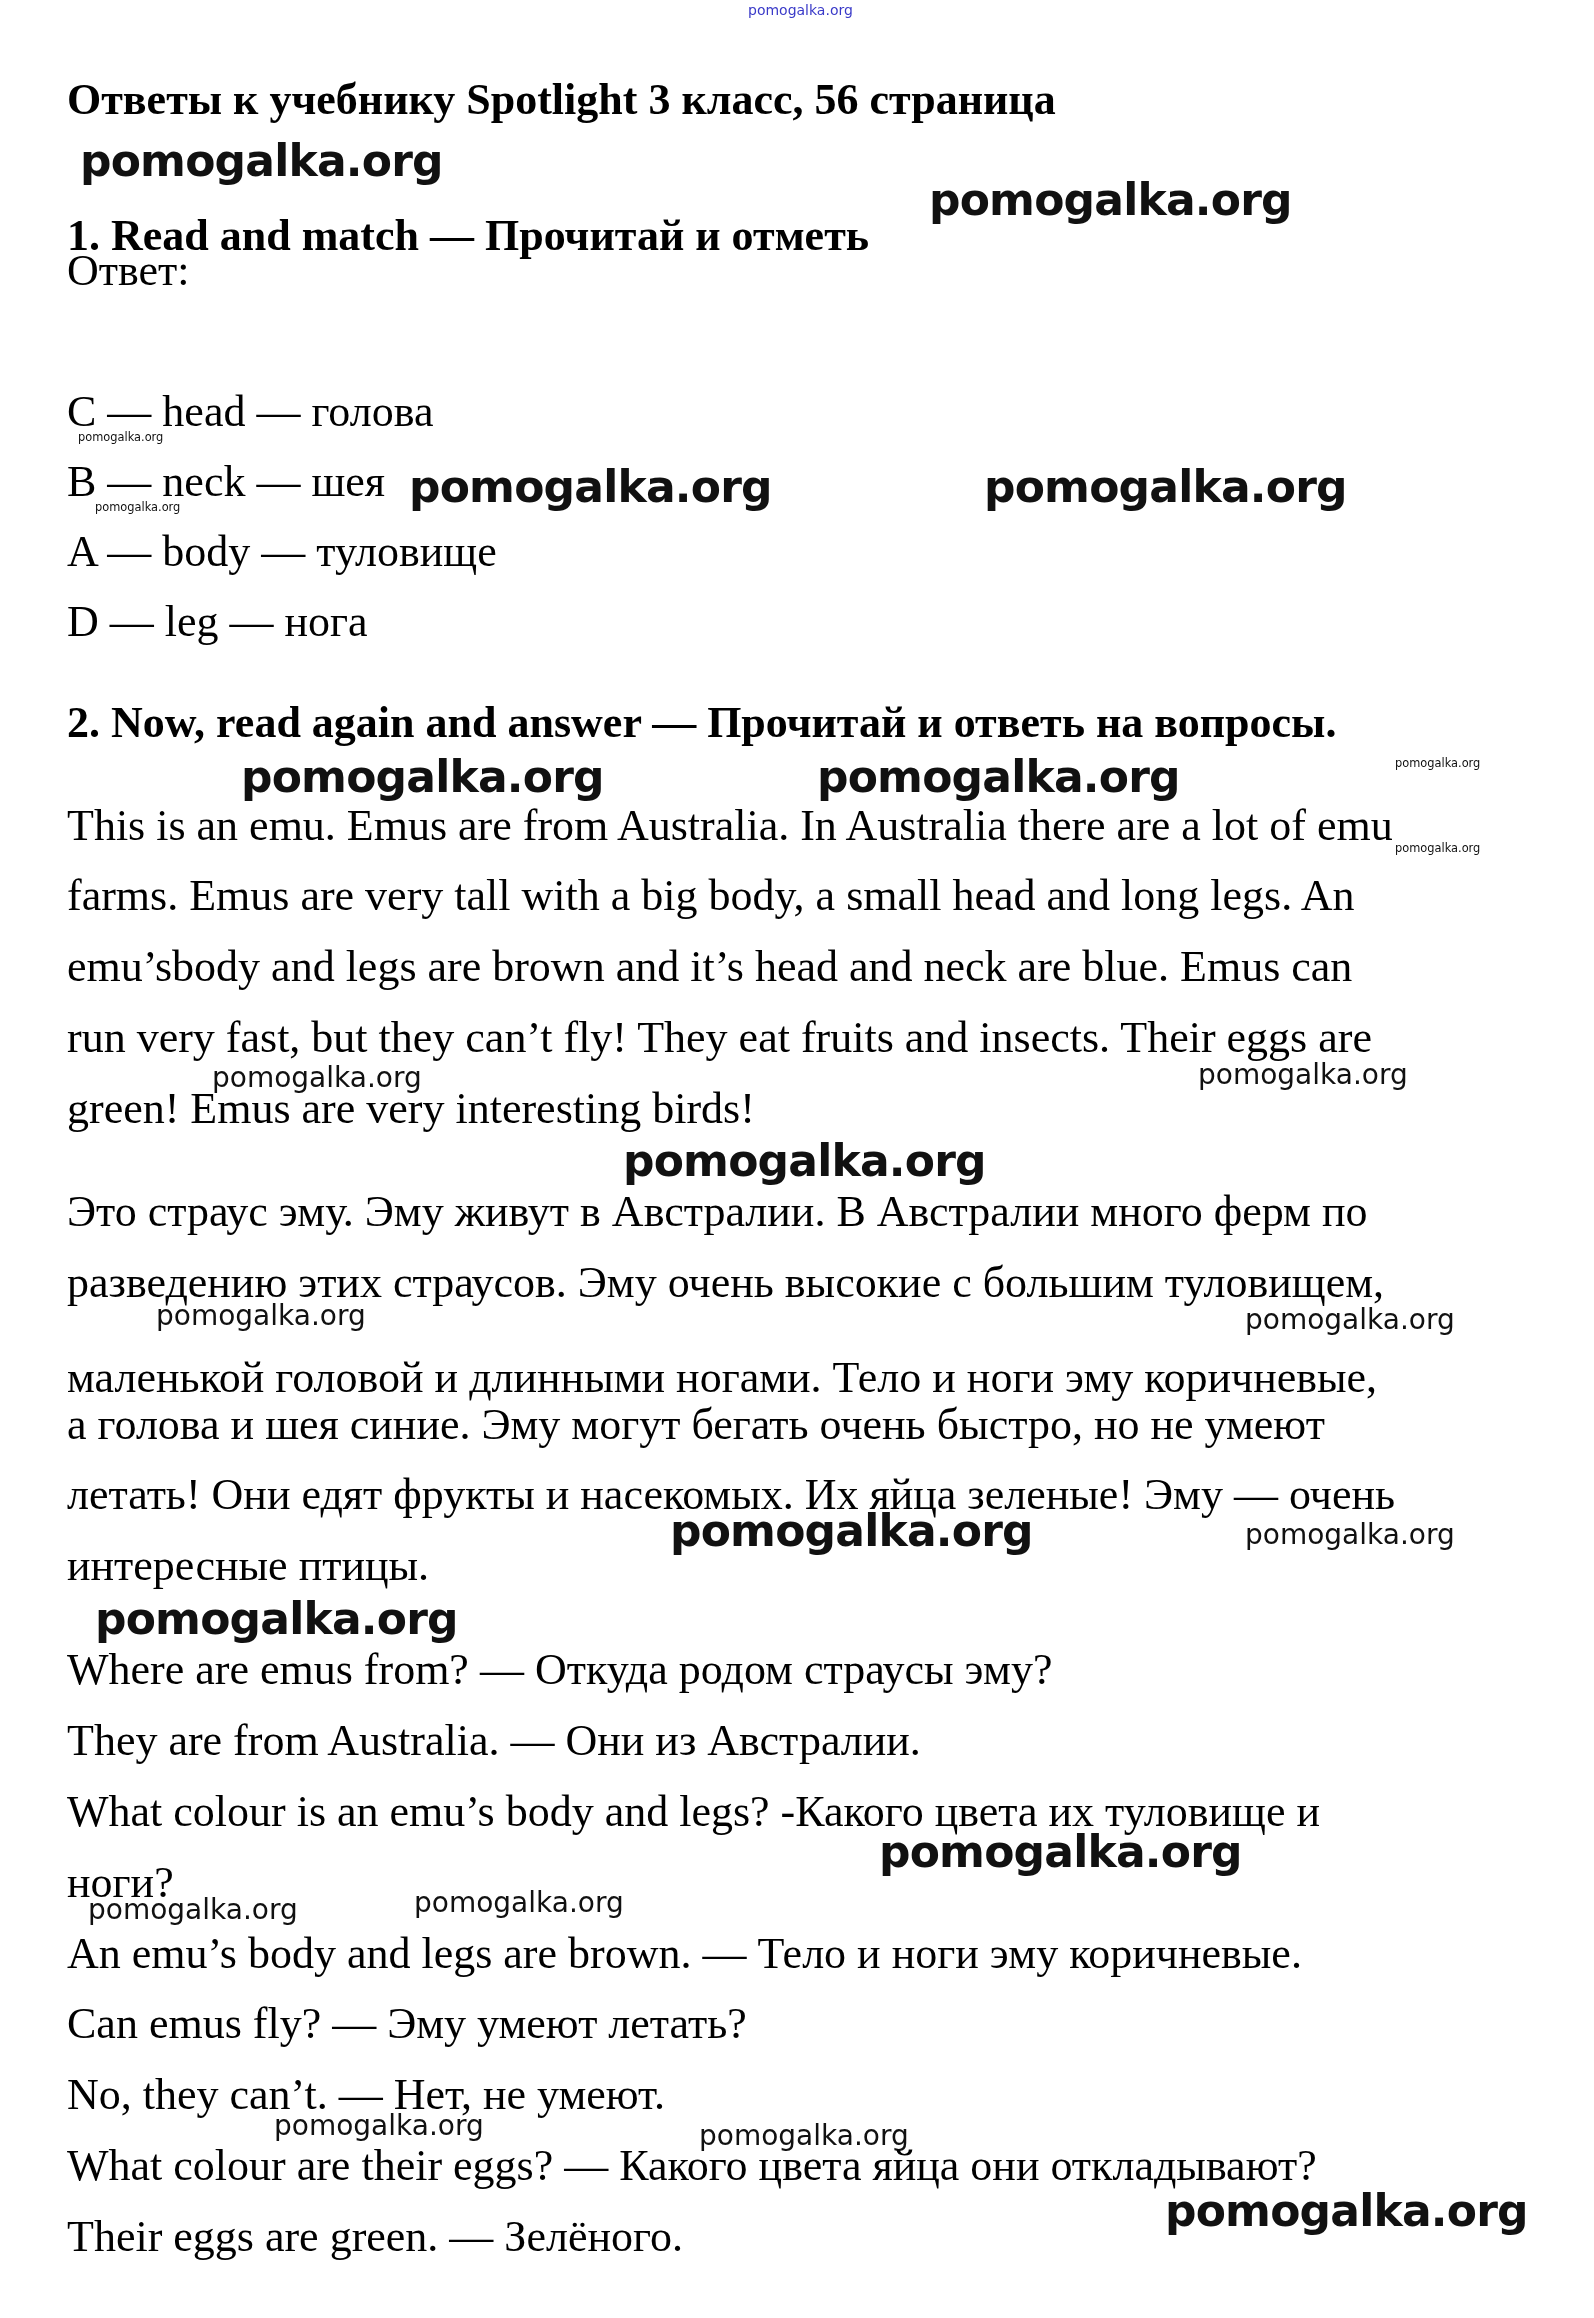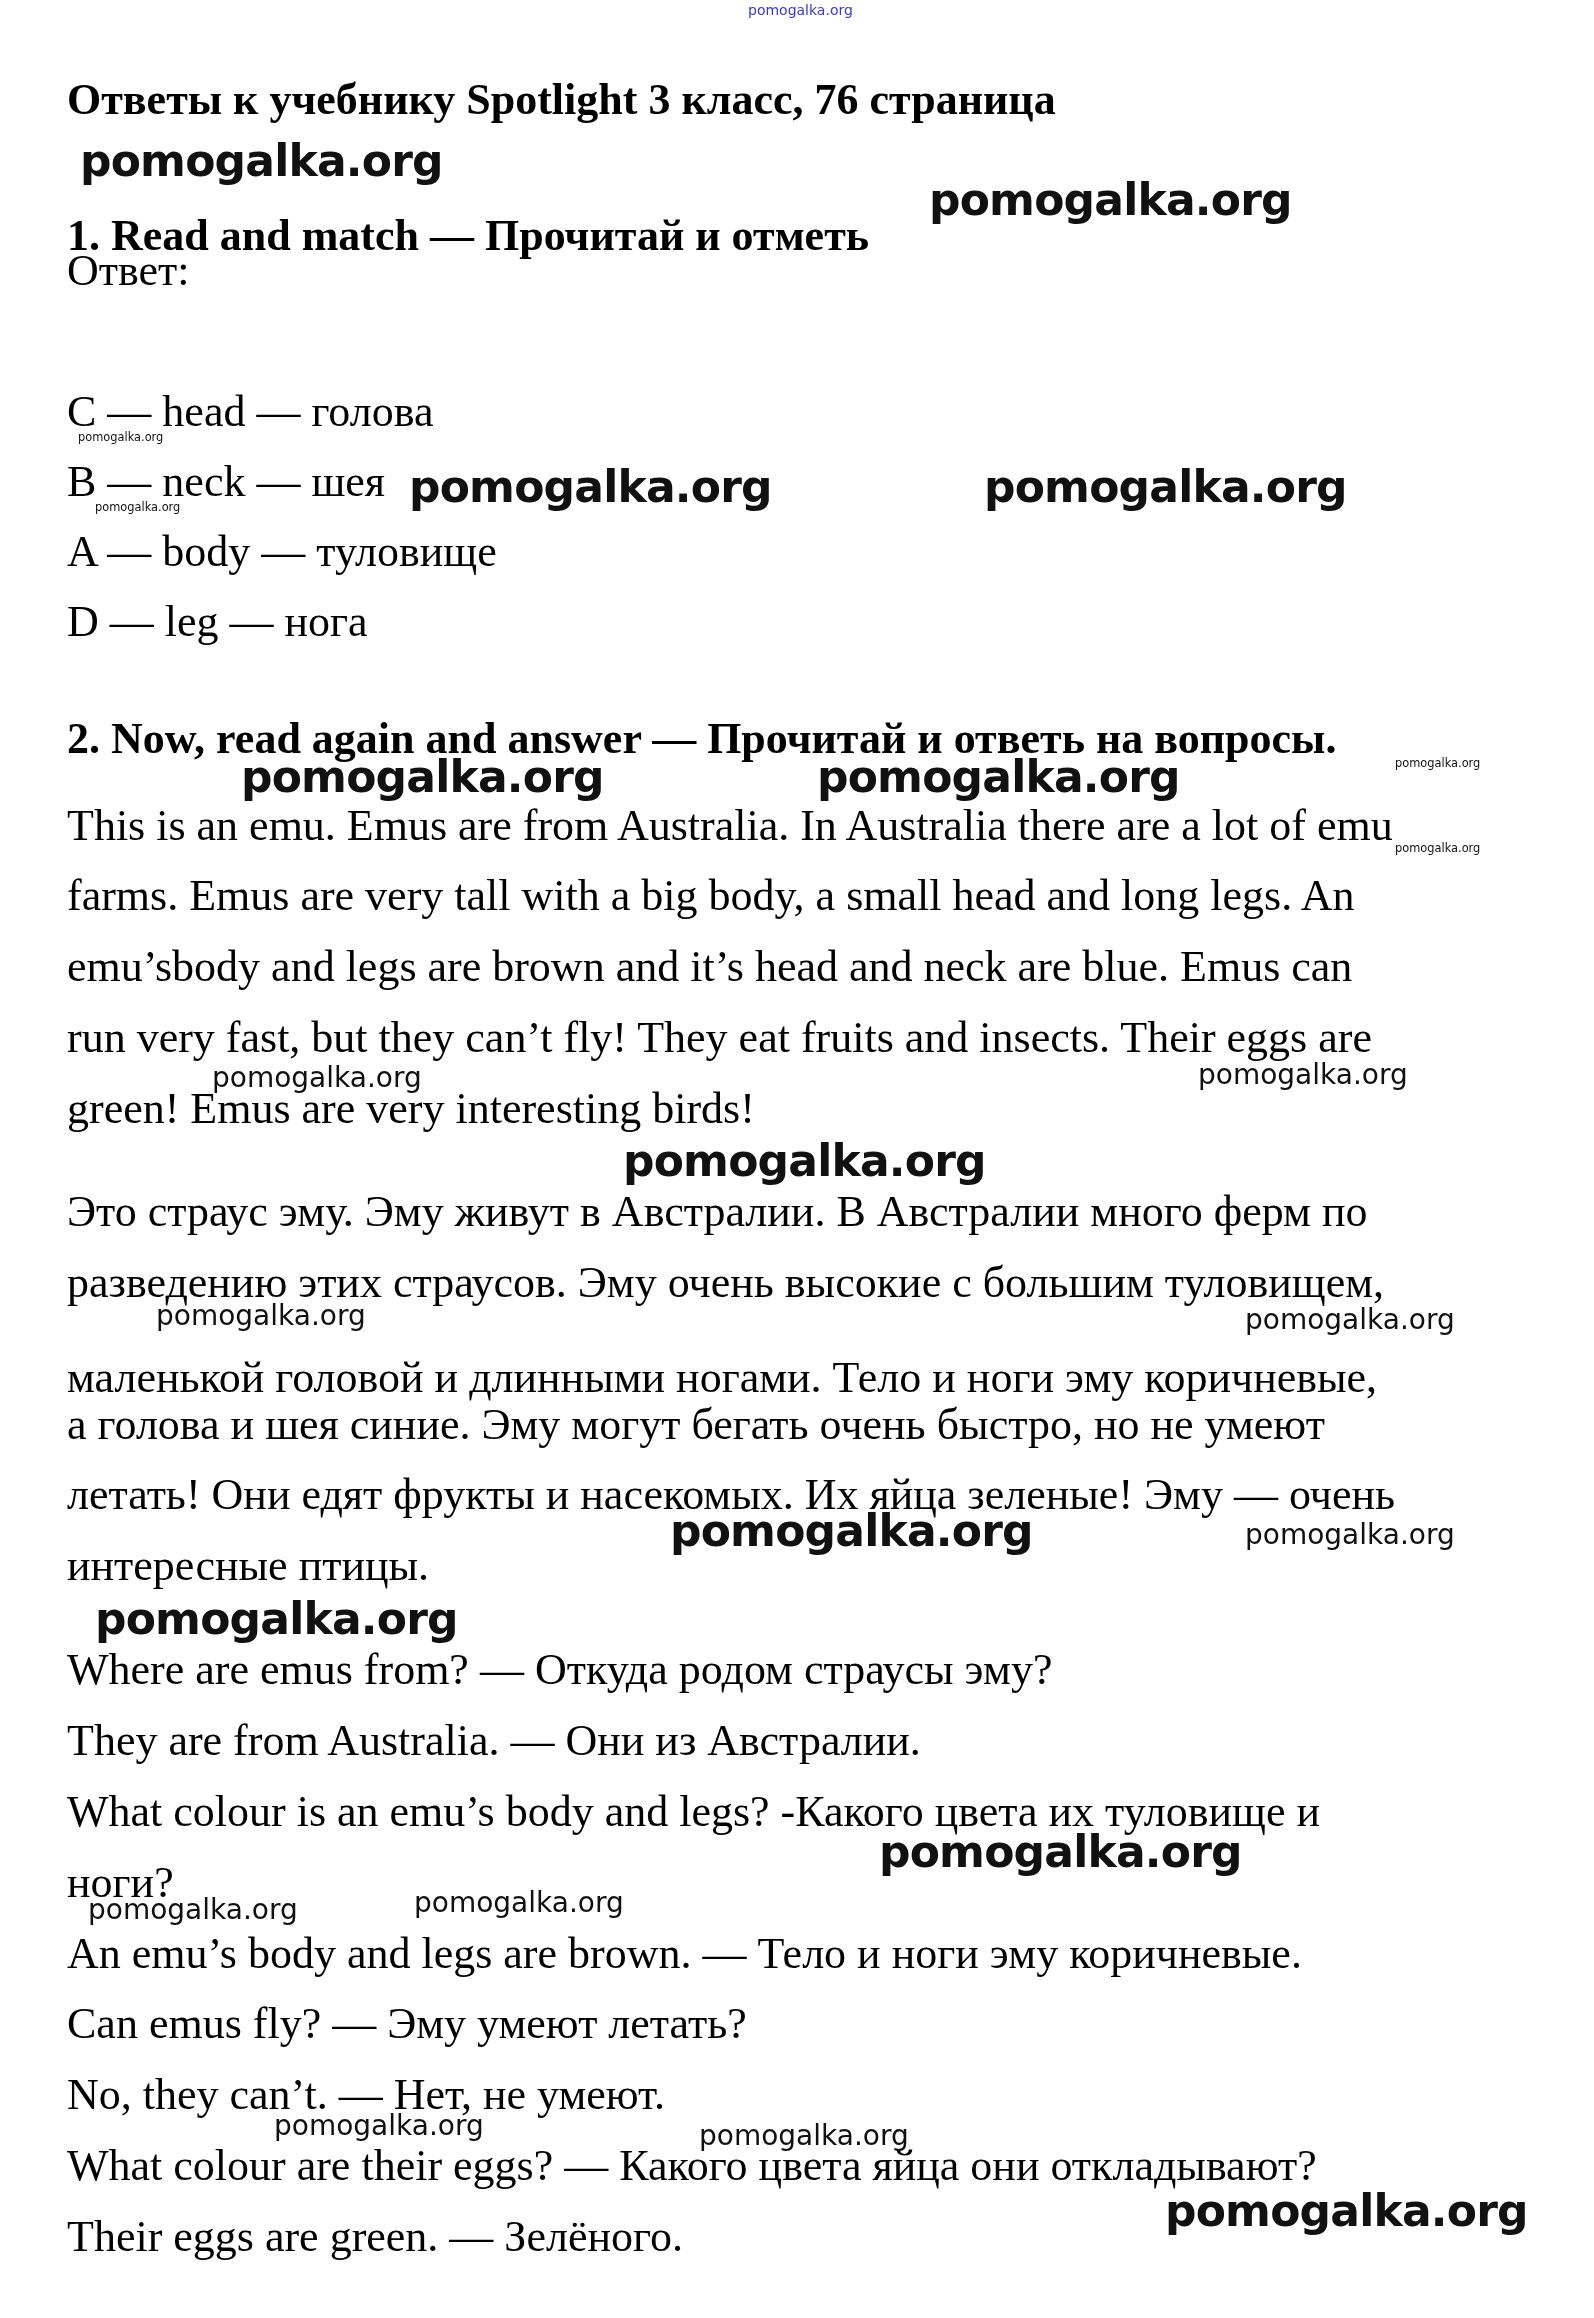--- a/index.html
+++ b/index.html
@@ -13,40 +13,40 @@
   .wm-xs { font-size: 11.4px; }
   .wm-top { font-size: 14px; color: #3a3ac8; }
 </style>
 </head>
 <body>
 
 <div class="page">
 
   <div class="wm wm-top" style="left:748px; top:3.3px;">pomogalka.org</div>
 
-  <div class="t h" style="left:67px; top:78px;">Ответы к учебнику Spotlight 3 класс, 76 страница</div>
+  <div class="t h" style="left:67px; top:78px;">Ответы к учебнику Spotlight 3 класс, 56 страница</div>
   <div class="wm wm-l" style="left:80px; top:139px;">pomogalka.org</div>
 
   <div class="t h" style="left:67px; top:186px;margin-top:28px;">1. Read and match — Прочитай и отметь</div>
   <div class="wm wm-l" style="left:929px; top:178px;">pomogalka.org</div>
 
   <div class="t" style="left:67px; top:249px;">Ответ:</div>
 
   <div class="t" style="left:67px; top:390px;text-align:right;">C — head — голова</div>
   <div class="wm wm-xs" style="left:78px; top:432px;">pomogalka.org</div>
 
   <div class="t" style="left:67px; top:460px;">B — neck — шея</div>
   <div class="wm wm-xs" style="left:95px; top:502px;">pomogalka.org</div>
   <div class="wm wm-l" style="left:409px; top:465px;">pomogalka.org</div>
   <div class="wm wm-l" style="left:984px; top:465px;">pomogalka.org</div>
 
   <div class="t" style="left:67px; top:530px;">A — body — туловище</div>
   <div class="t" style="left:67px; top:600px;">D — leg — нога</div>
 
-  <div class="t h" style="left:67px; top:701px;margin-top:16px;">2. Now, read again and answer — Прочитай и ответь на вопросы.</div>
+  <div class="t h" style="left:67px; top:701px;">2. Now, read again and answer — Прочитай и ответь на вопросы.</div>
   <div class="wm wm-l" style="left:241px; top:755px;">pomogalka.org</div>
   <div class="wm wm-l" style="left:817px; top:755px;">pomogalka.org</div>
   <div class="wm wm-xs" style="left:1395px; top:758px;">pomogalka.org</div>
 
   <div class="t" style="left:67px; top:804px;">This is an emu. Emus are from Australia. In Australia there are a lot of emu</div>
   <div class="wm wm-xs" style="left:1395px; top:843px;">pomogalka.org</div>
   <div class="t" style="left:67px; top:874px;">farms. Emus are very tall with a big body, a small head and long legs. An</div>
   <div class="t" style="left:67px; top:945px;">emu’sbody and legs are brown and it’s head and neck are blue. Emus can</div>
   <div class="t" style="left:67px; top:1016px;text-align:center;">run very fast, but they can’t fly! They eat fruits and insects. Their eggs are</div>
   <div class="wm wm-m" style="left:212px; top:1064px;">pomogalka.org</div>

